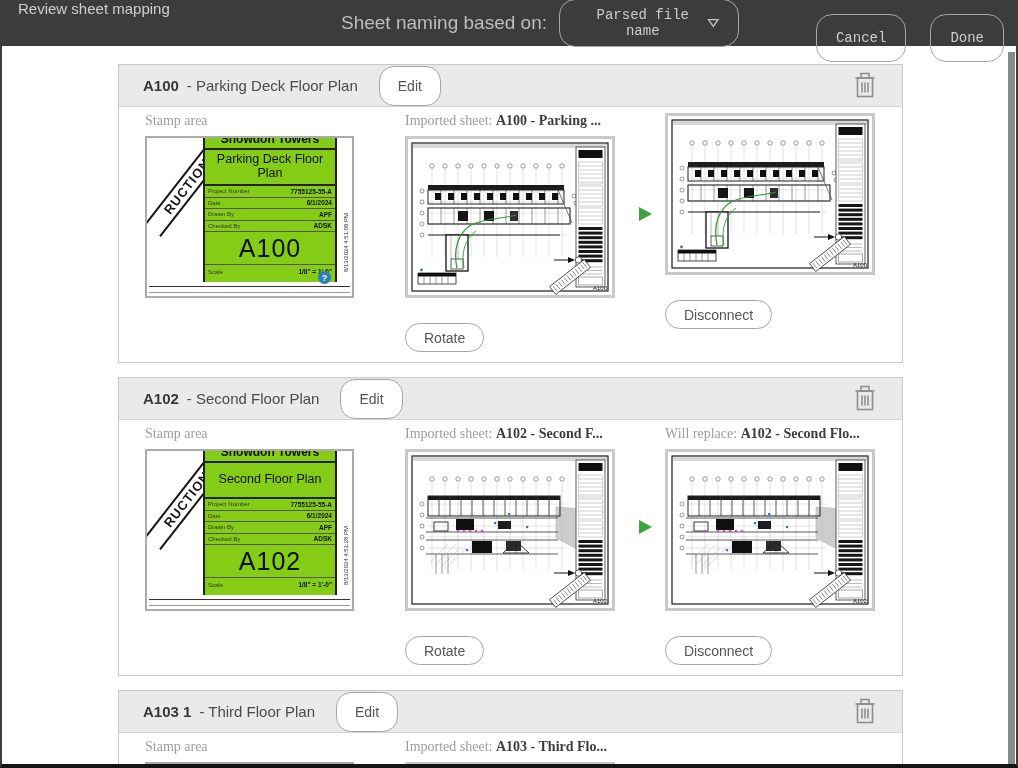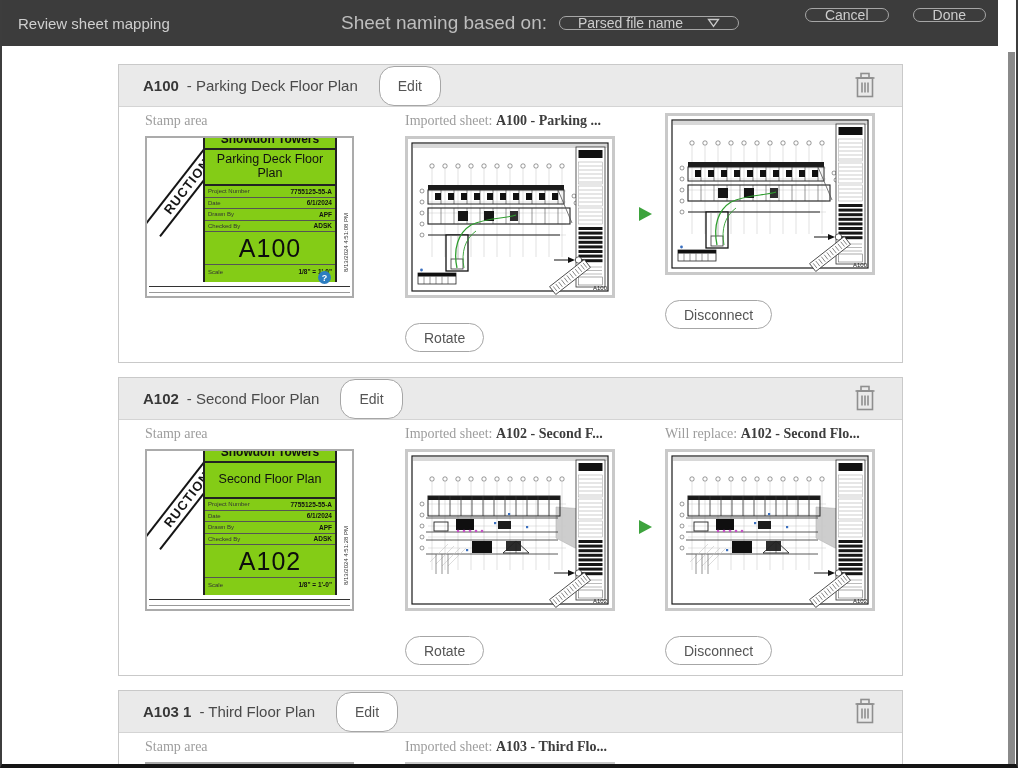--- a/index.html
+++ b/index.html
@@ -7,33 +7,33 @@
   body { font-family:"Liberation Sans", sans-serif; }
 
   .screen{
     position:relative; width:1018px; height:768px; background:#fff;
     border-left:2px solid #3d3d3d; border-right:2px solid #3d3d3d; border-bottom:4px solid #151515;
     overflow:hidden;
   }
 
   
   .topbar{
-    position:absolute; left:0; top:0; right:18px; height:46px; background:#3c3c3c;
-    display:flex; align-items:center; padding:0 16px;
+    position:absolute; left:0; top:0; right:0; height:46px; background:#3c3c3c;
+    display:flex; align-items:flex-start; padding:0 16px;
   }
   .topbar-title{ font-size:15px; color:#cfcfcf; }
   .naming{ position:absolute; left:339px; top:0; height:46px; display:flex; align-items:center; gap:12px; }
   .naming-label{ font-size:19px; color:#bdbdbd; }
   .pill-dark{
-    height:14px; border:1.5px solid #a6a6a6; border-radius:16px; background:transparent;
-    color:#cdcdcd; font-size:14px; font-family:Liberation Sans, sans-serif; display:flex; align-items:center; cursor:pointer;
+    height:48px; border:1.5px solid #a6a6a6; border-radius:16px; background:transparent;
+    color:#cdcdcd; font-size:14px; font-family:Liberation Mono, monospace; display:flex; align-items:center; cursor:pointer;
   }
   .dropdown{ width:180px; padding:0 18px; justify-content:space-between; }
   .actions{ position:absolute; right:12px; top:8px; display:flex; gap:24px; }
-  .actions .pill-dark{ padding:0 19px; }
+  .actions .pill-dark{ padding:0 19px;margin-top:6px; }
 
   
   .cards{ position:absolute; left:116px; top:64px; width:785px; display:flex; flex-direction:column; gap:14px; }
   .card{ background:#fff; border:1px solid #c9c9c9; }
   .card-header{
     height:42px; background:#eaeaea; border-bottom:1px solid #d4d4d4;
     display:flex; align-items:center; padding:0 24px; gap:8px;
   }
   .sheet-num{ font-size:15px; font-weight:bold; color:#383838; }
   .sheet-title{ font-size:15px; color:#4a4a4a; }

